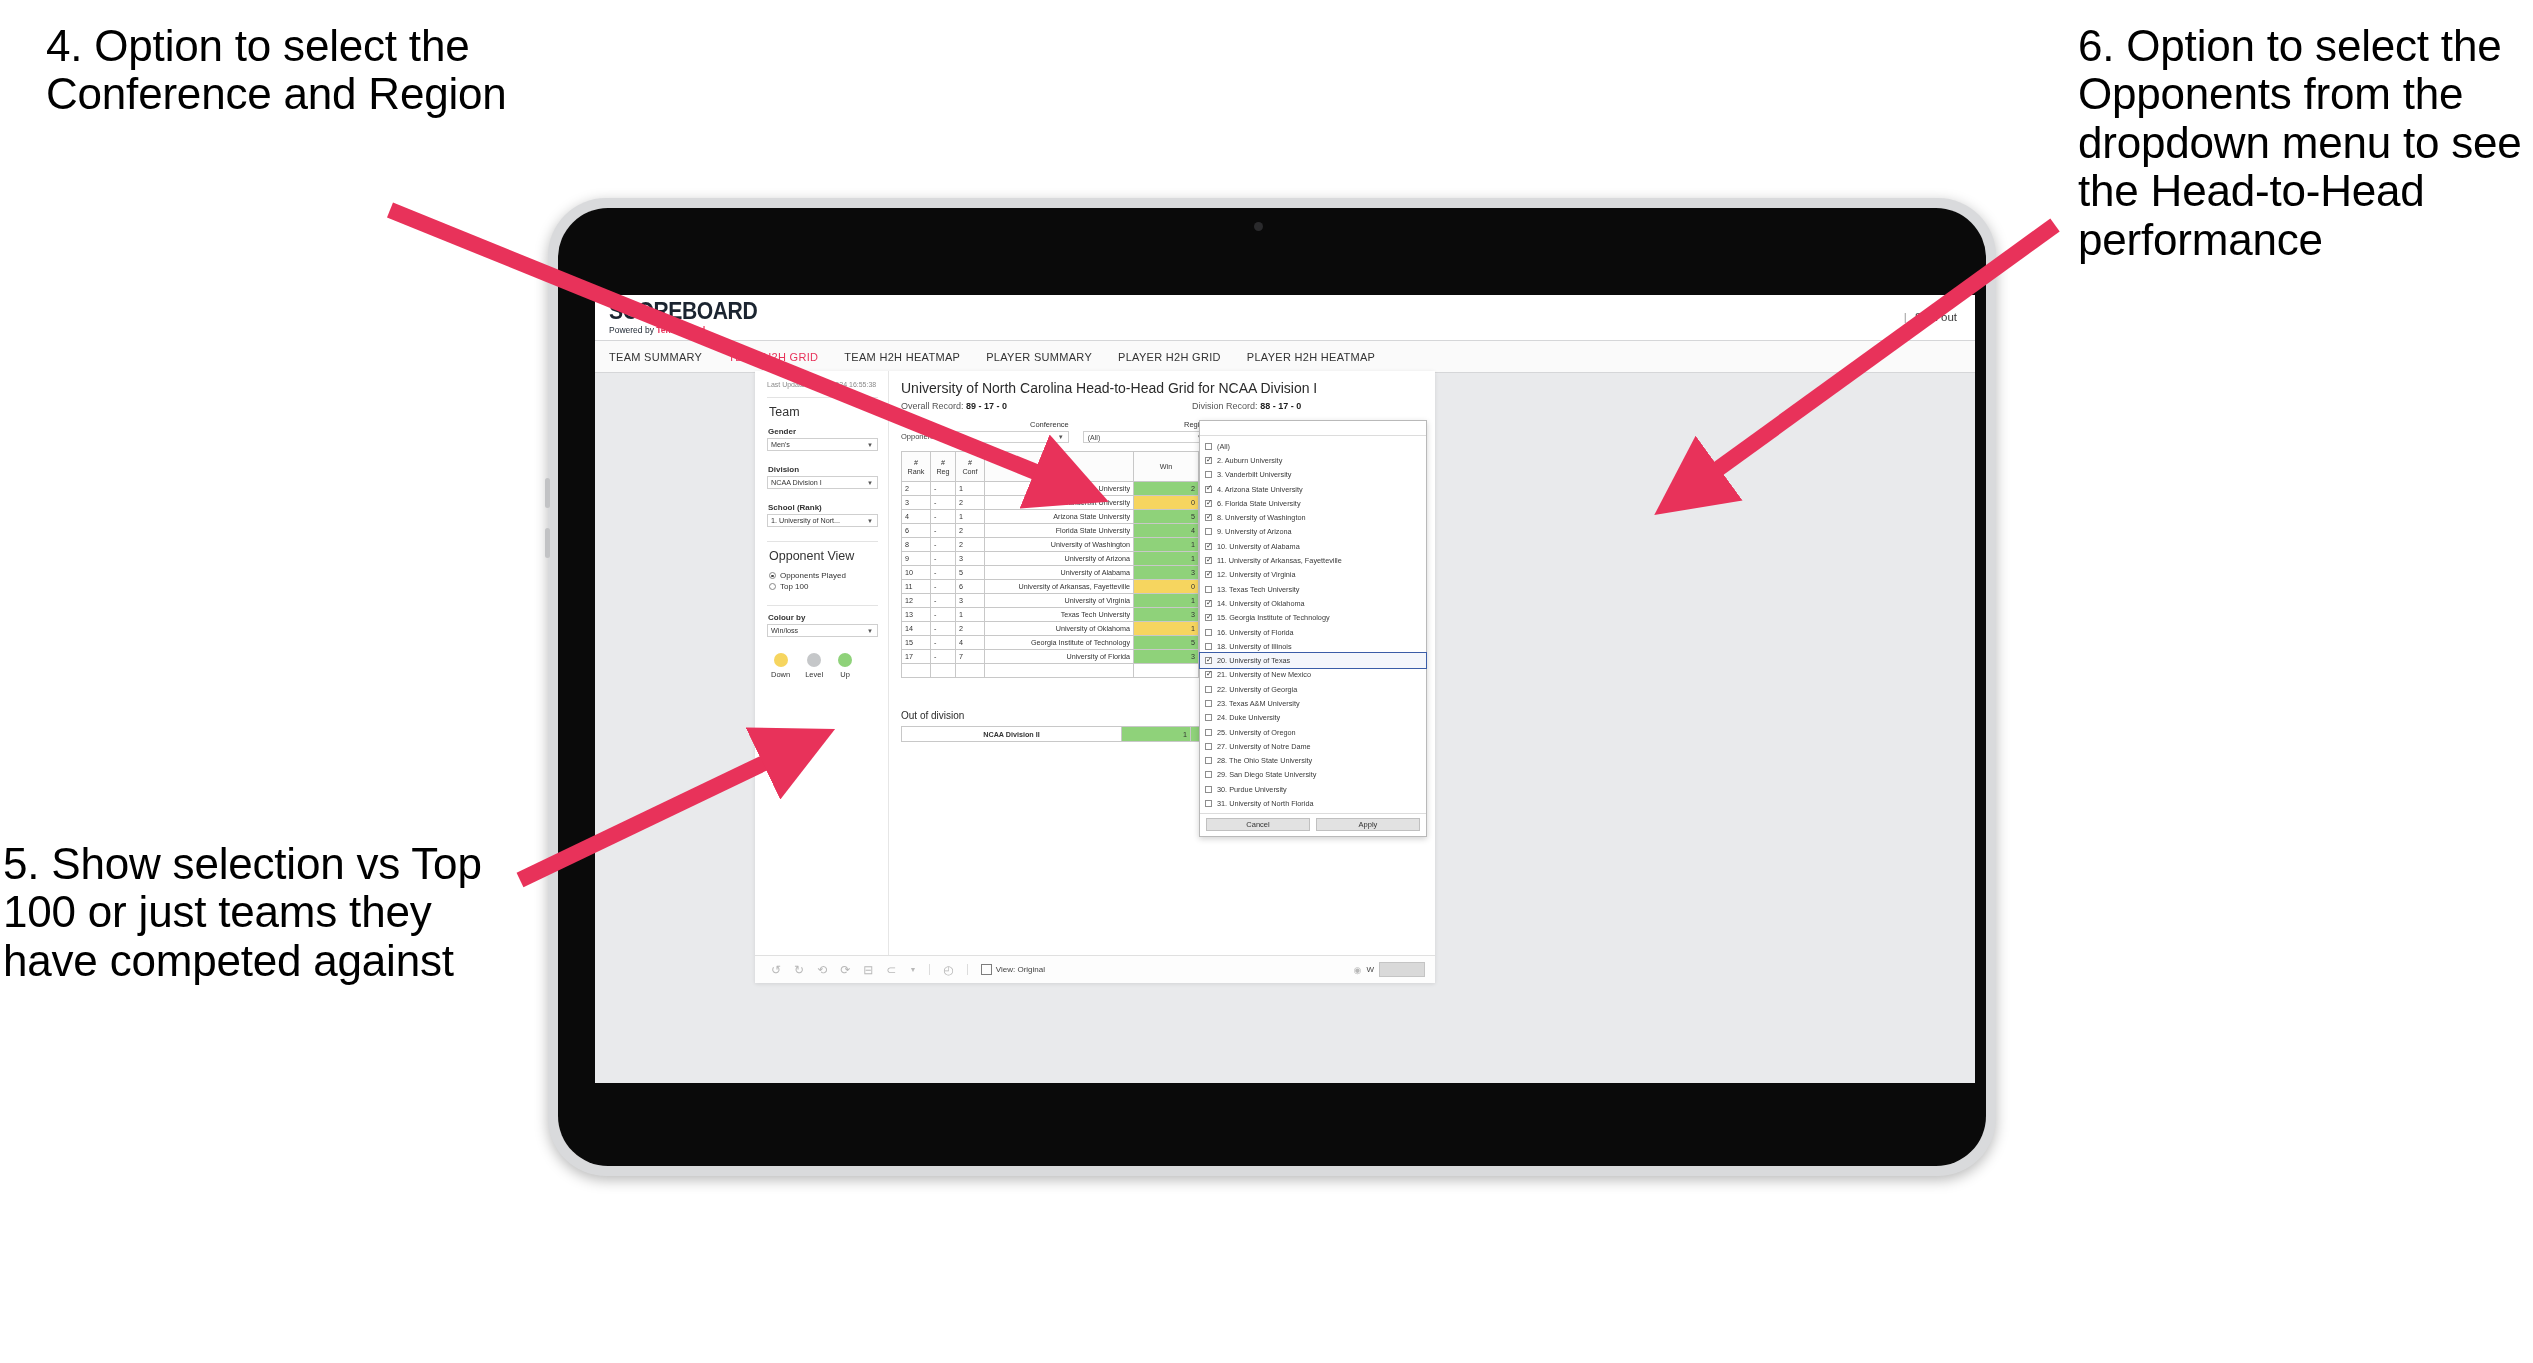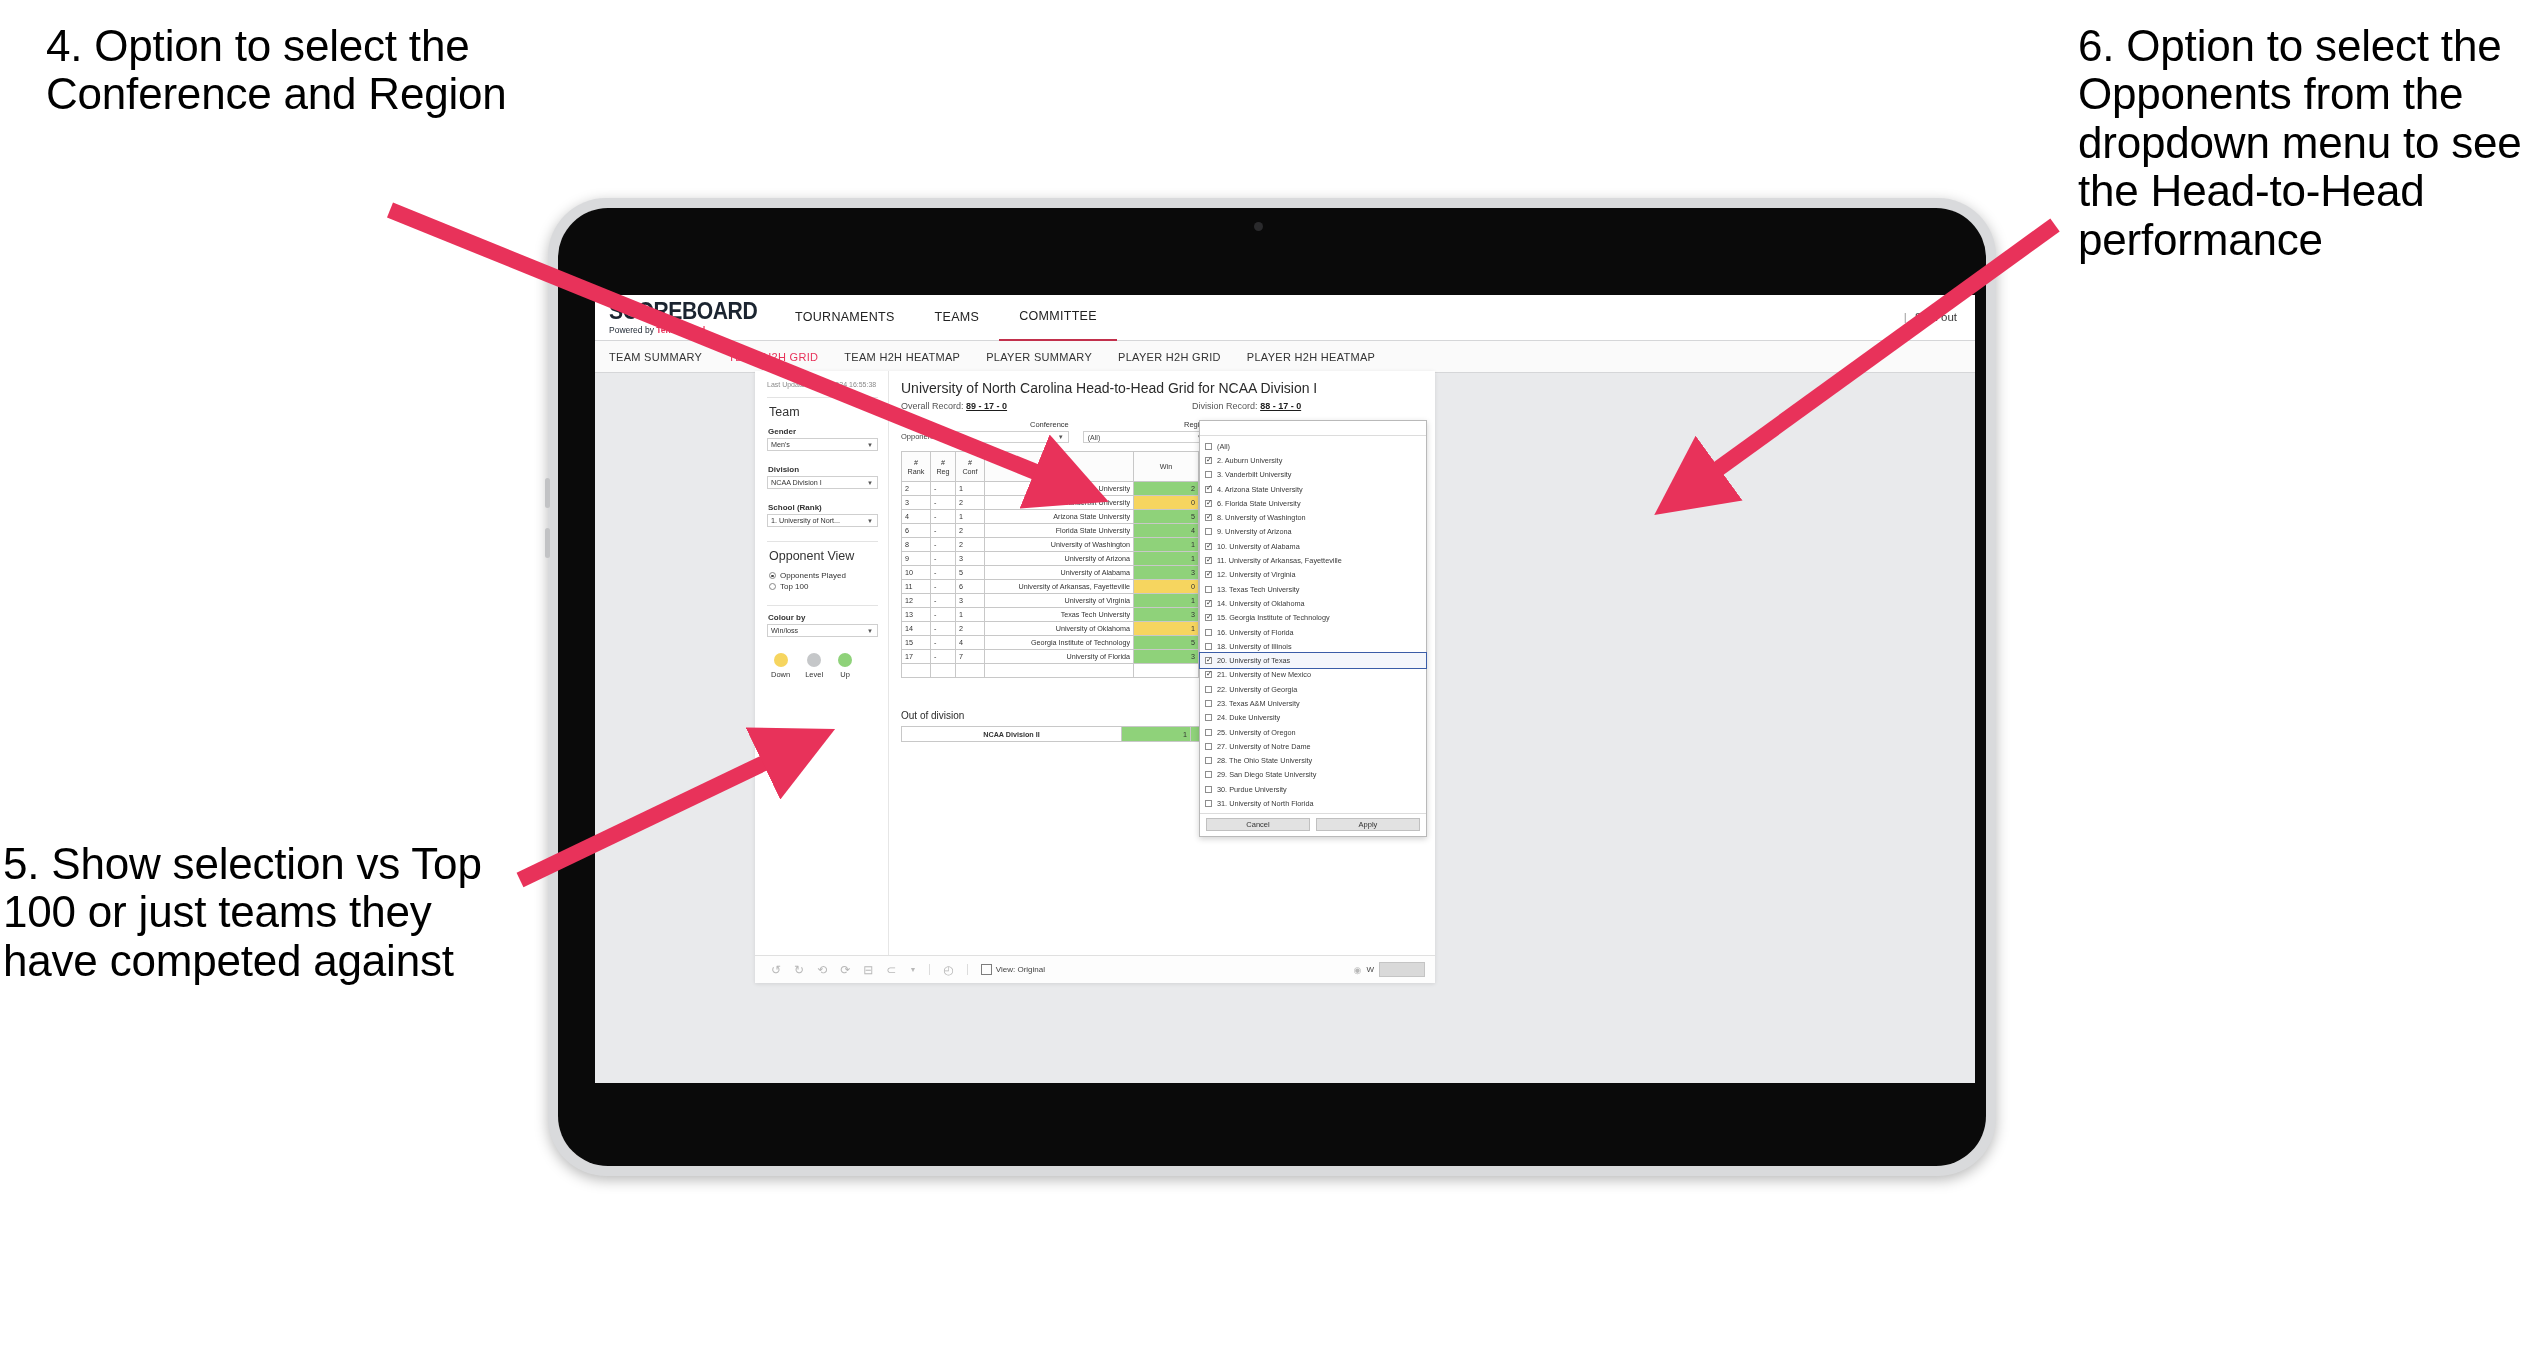--- a/index.html
+++ b/index.html
@@ -129,21 +129,21 @@
   }
   .legend { display:flex; gap:15px; margin-top:16px; padding-left:4px;}
   .legend-item { text-align:center; }
   .dot { width:14px;height:14px;border-radius:50%; margin:0 auto 3px auto;}
   .legend-lbl{ font-size:7.5px;color:#333;}
 
   
   #mainview { flex:1; padding:9px 10px 0 12px; box-sizing:border-box; position:relative;}
   .vtitle { font-size:14px; color:#2b2b2b; }
   .recrow { display:flex; margin-top:5px; font-size:9px; color:#555;}
-  .recrow b{ color:#1d1d1d;text-decoration:underline; }
+  .recrow b{ color:#1d1d1d; }
   .rec-div { margin-left:185px; }
 
   .filterbar { display:flex; align-items:flex-end; margin-top:9px; }
   .fb-lead { font-size:7.5px; color:#444; padding-bottom:2px; margin-right:4px;}
   .fb-group { margin-right:14px;text-align:right; }
   .fb-label { font-size:7.5px; color:#333; margin-bottom:2px;}
   .fb-sel {
     height:12px; border:1px solid #cfcfcf; background:#fff; font-size:7px; color:#444;
     display:flex;align-items:center; padding:0 4px; position:relative; box-sizing:border-box;
   }
@@ -217,25 +217,20 @@
   <div class="side-btn" style="left:-3px; top:280px; height:30px;"></div>
   <div class="side-btn" style="left:-3px; top:330px; height:30px;"></div>
 </div>
 
 <div id="screen">
 
   <div class="topnav">
     <div class="logo-wrap">
       <div class="logo-main">SCOREBOARD</div>
       <div class="logo-sub"><span>Powered by </span><span class="brand">Tennis Feed</span></div>
-    </div>
-    <div class="topnav-items">
-      <div class="topnav-item">TOURNAMENTS</div>
-      <div class="topnav-item">TEAMS</div>
-      <div class="topnav-item active">COMMITTEE</div>
     </div>
     <div class="topnav-right">
       <span class="sep">|</span><span>Sign out</span>
     </div>
   </div>
 
   <div class="subnav">
     <div class="subnav-item">TEAM SUMMARY</div>
     <div class="subnav-item active">TEAM H2H GRID</div>
     <div class="subnav-item">TEAM H2H HEATMAP</div>

